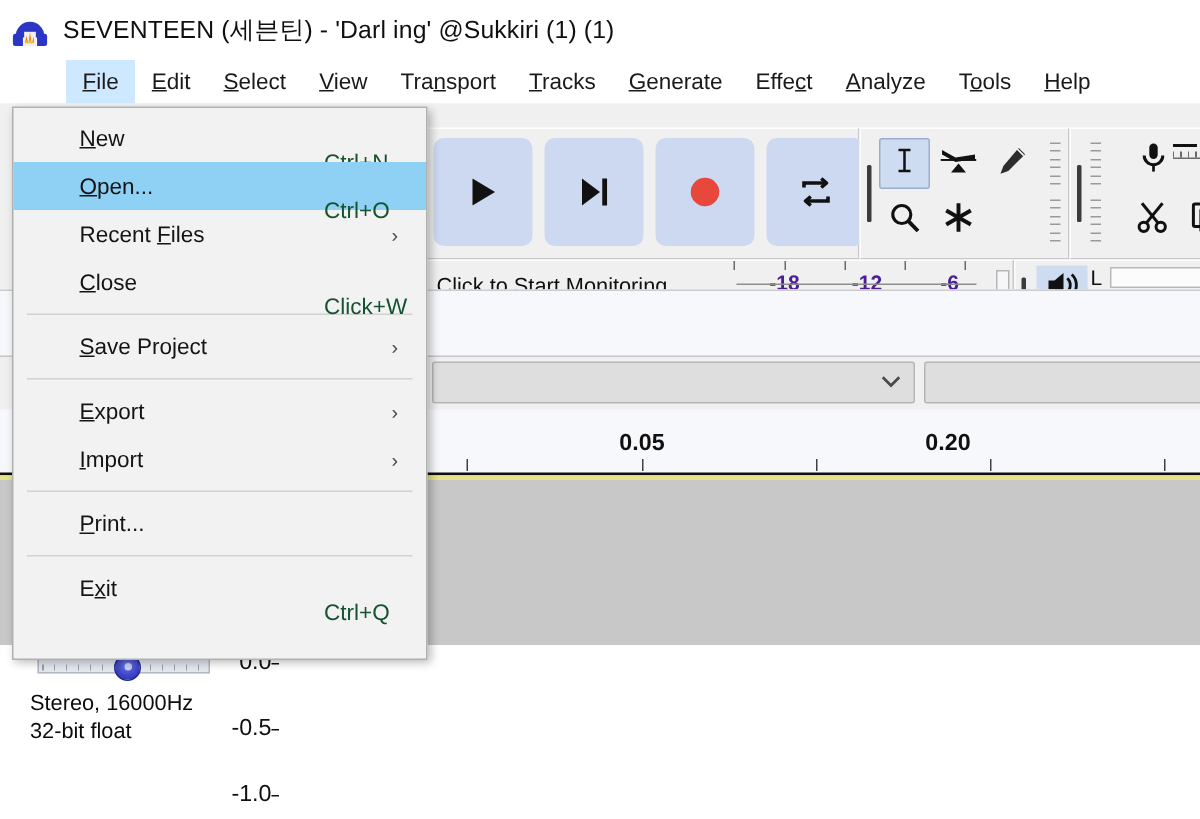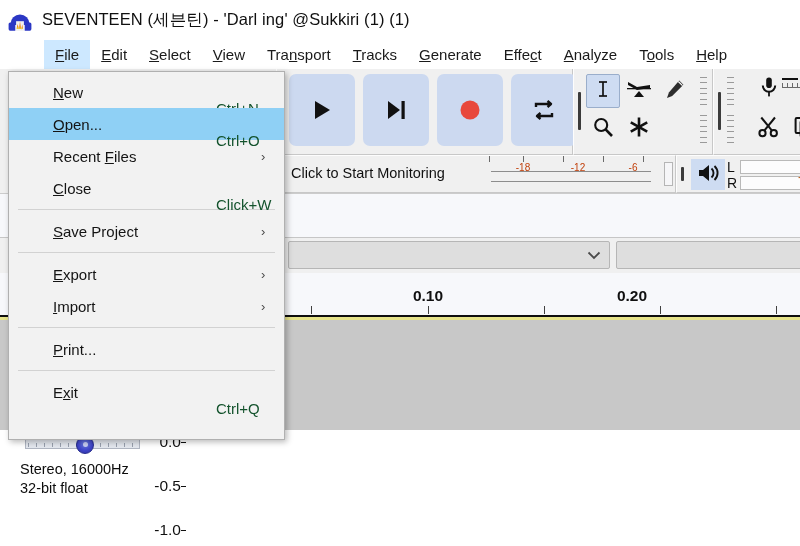--- a/index.html
+++ b/index.html
@@ -80,20 +80,21 @@
     overflow: hidden;
   }
   .tb-dock {
     position: absolute;
     background: #f0f0f0;
     border-top: 1px solid #fdfdfd;
     border-left: 1px solid #fdfdfd;
     border-right: 1px solid #c8c8c8;
     border-bottom: 1px solid #c8c8c8;
     box-sizing: border-box;
+    margin-top: 18px;
   }
   .grabber {
     position: absolute;
     left: 2px; top: 3px;
     width: 8px; bottom: 3px;
     background: #f0f0f0;
   }
   .grabber::after {
     content: "";
     position: absolute;
@@ -181,23 +182,24 @@
     left: 206px; top: 0;
     right: 14px; bottom: 3px;
   }
   .meter-ticklabels {
     position: absolute;
     left: 0; top: 6px; right: 0;
     height: 20px;
   }
   .meter-ticklabels span {
     position: absolute;
-    font-size: 10px;
-    color: #c2410c;
+    font-size: 14px;
+    color: #4c1d95;
     transform: translateX(-50%);
+    font-weight: bold;
   }
   .meter-bars {
     position: absolute;
     left: 8px; right: 10px; top: 13px;
     height: 16px;
   }
   .meter-bars i {
     position: absolute;
     left: 0; right: 0;
     height: 1px;
@@ -745,21 +747,21 @@
       <span class="chev">
         <svg width="14" height="9" viewBox="0 0 14 9" fill="none" stroke="#4a4a4a" stroke-width="1.8">
           <path d="M1.5 1.5 L7 7 L12.5 1.5"></path>
         </svg>
       </span>
     </div>
     <div class="combo two"></div>
   </div>
 
   <div class="ruler">
-    <div class="ruler-lbl" style="left:428px;">0.10</div>
+    <div class="ruler-lbl" style="left:428px;">0.05</div>
     <div class="ruler-lbl" style="left:632px;">0.20</div>
     <div class="ruler-tick" style="left:311px;"></div>
     <div class="ruler-tick" style="left:428px;"></div>
     <div class="ruler-tick" style="left:544px;"></div>
     <div class="ruler-tick" style="left:660px;"></div>
     <div class="ruler-tick" style="left:776px;"></div>
     <div class="ruler-base"></div>
   </div>
 
   <div class="track-area">

